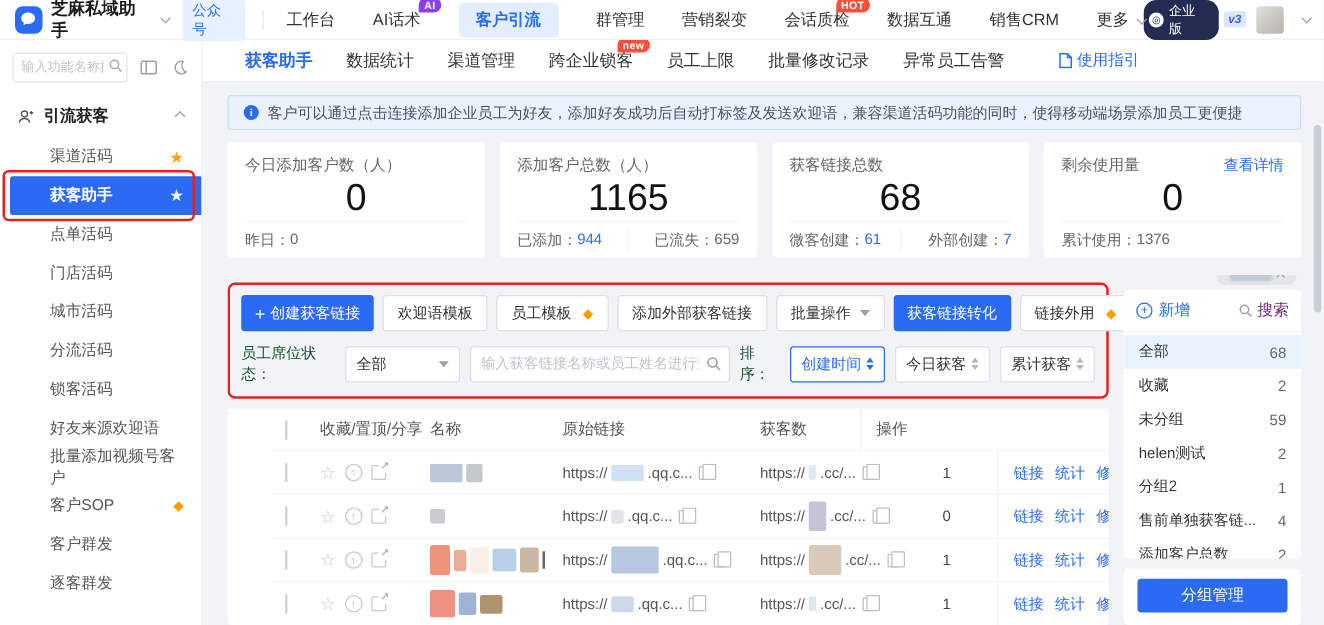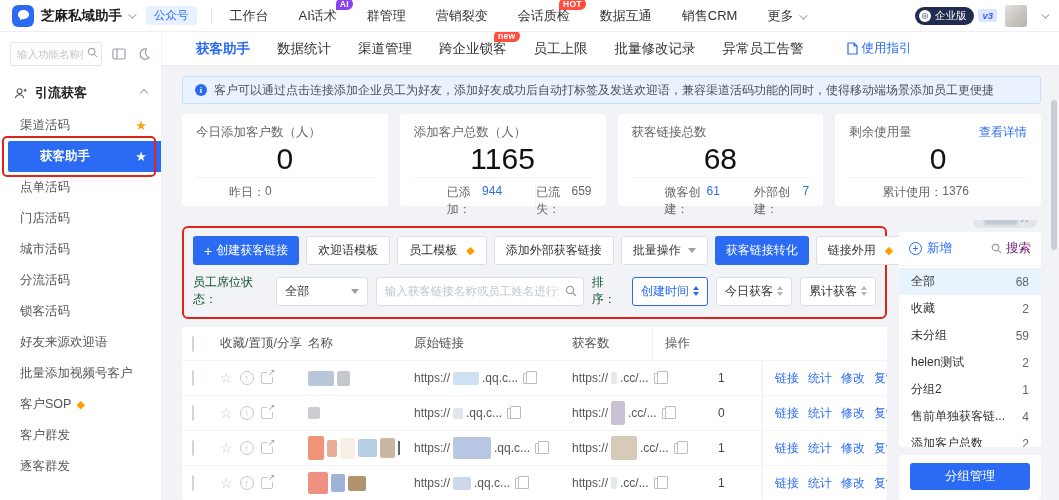--- a/index.html
+++ b/index.html
@@ -28,21 +28,21 @@
   
   .sidebar { position:absolute; top:32px; left:0; bottom:0; width:162px; background:#fff; border-right:1px solid #eef0f3; z-index:20; }
   .side-search-row { display:flex; align-items:center; gap:8px; padding:10px 8px 10px 10px; }
   .side-search { position:relative; width:94px; }
   .side-search input { width:100%; height:24px; border:1px solid #e2e5ea; border-radius:3px; font-size:10.5px; padding:0 18px 0 6px; color:#333; outline:none; font-family:inherit; }
   .side-search input::placeholder { color:#c0c4cb; }
   .side-search .mag { position:absolute; right:4px; top:5px; }
   .side-tool { display:flex; align-items:center; justify-content:center; width:18px; height:18px; cursor:pointer; }
   .group-hd { height:34px; display:flex; align-items:center; gap:8px; padding:0 14px; font-weight:bold; color:#222; }
   .chev-up-sm { width:6px; height:6px; border-right:1.4px solid #9aa0a8; border-bottom:1.4px solid #9aa0a8; transform:rotate(-135deg); margin-left:auto; }
-  .side-item { height:31px; display:flex; align-items:center; padding:0 14px 0 20px; font-size:12.5px; color:#555; cursor:pointer; }
+  .side-item { height:31px; display:flex; align-items:center; padding:0 14px 0 40px; font-size:12.5px; color:#555; cursor:pointer;justify-content:space-between; }
   .side-item .star { margin-left:auto; font-size:13px; color:#ffa116; }
   .side-item.active { background:#2b6bf3; color:#fff; font-weight:bold; margin:0 0 0 8px; border-radius:2px 0 0 2px; padding-left:32px; }
   .side-item.active .star { color:#fff; }
   .gem { color:#ff9c00; font-size:11px; margin-left:5px; }
   .annotation-box { position:absolute; left:2px; width:154px; top:104px; height:41px; border:2px solid #e0241b; border-radius:5px; pointer-events:none; z-index:25; }
 
   
   .main { position:absolute; top:32px; left:162px; right:0; bottom:0; display:flex; flex-direction:column; }
   .tabbar { height:34px; background:#fff; border-bottom:1px solid #e9ebee; display:flex; align-items:center; gap:27px; padding-left:34px; flex:none; }
   .tab { position:relative; font-size:13.5px; color:#333; cursor:pointer; white-space:nowrap; }
@@ -53,21 +53,21 @@
   .content { flex:1; padding:10px 18px 0 20px; display:flex; flex-direction:column; overflow:hidden; }
   .notice { height:28px; background:#e9f2fe; border:1px solid #c9def8; border-radius:3px; display:flex; align-items:center; gap:7px; padding:0 12px; font-size:12px; color:#4a5260; margin-bottom:10px; flex:none; }
   .info-dot { width:12px; height:12px; border-radius:50%; background:#2b6bf3; color:#fff; font-size:8.5px; font-weight:bold; display:flex; align-items:center; justify-content:center; flex:none; font-family:"Liberation Serif",serif; }
 
   .cards { display:grid; grid-template-columns:1fr 1fr 1fr 1fr; gap:12px; margin-bottom:14px; flex:none; }
   .card { background:#fff; border-radius:4px; padding:10px 14px 8px; height:92px; display:flex; flex-direction:column; }
   .card-top { display:flex; align-items:center; justify-content:space-between; font-size:12.5px; color:#666; }
   .card-link { color:#2b6bf3; font-size:12px; cursor:pointer; }
   .card-val { text-align:center; font-size:30px; color:#111; line-height:36px; font-weight:500; }
   .card-foot { border-top:1px solid #f2f3f5; margin-top:auto; padding-top:6px; display:flex; font-size:12px; color:#666; }
-  .card-foot .half { flex:1; display:flex;margin-left:33px; }
+  .card-foot .half { flex:1; display:flex; }
   .card-foot .half + .half { justify-content:flex-end; border-left:1px solid #f2f3f5; }
   .v-blue { color:#2b6bf3; }
 
   .cols { flex:1; display:flex; gap:12px; overflow:hidden; }
   .leftcol { flex:1; display:flex; flex-direction:column; margin-top:6px; min-width:0; }
   .redbox { border:2px solid #e0241b; border-radius:6px; padding:8px 9px 9px; flex:none; }
   .toolrow1 { display:flex; gap:7px; }
   .btn { height:29px; display:flex; align-items:center; gap:4px; padding:0 11px; border-radius:3px; font-size:12px; cursor:pointer; white-space:nowrap; }
   .btn-primary { background:#2b6bf3; color:#fff; }
   .btn-outline { background:#fff; border:1px solid #dcdfe4; color:#333; }
@@ -83,21 +83,21 @@
   .f-search .mag { position:absolute; right:7px; top:8px; }
   .sortbtn { height:29px; display:flex; align-items:center; gap:4px; padding:0 8px; background:#fff; border:1px solid #dcdfe4; border-radius:3px; font-size:12px; color:#333; cursor:pointer; white-space:nowrap; }
   .sortbtn.active { border-color:#2b6bf3; color:#2b6bf3; }
   .sort-carets { display:flex; flex-direction:column; gap:2px; }
   .tri-up { width:0; height:0; border-left:3.5px solid transparent; border-right:3.5px solid transparent; border-bottom:4px solid #b3b8c0; }
   .tri-dn { width:0; height:0; border-left:3.5px solid transparent; border-right:3.5px solid transparent; border-top:4px solid #b3b8c0; }
   .sortbtn.active .tri-up { border-bottom-color:#2b6bf3; }
   .sortbtn.active .tri-dn { border-top-color:#2b6bf3; }
 
   
-  .tablecard { background:#fff; border-radius:3px; margin-top:8px; flex:1; overflow:hidden; display:flex; flex-direction:column; }
+  .tablecard { background:#fff; border-radius:3px; margin-top:8px; flex:1; overflow:hidden; display:flex; flex-direction:column;padding-left:36px; }
   .trow { display:flex; align-items:center; padding:0 0 0 10px; }
   .thead { height:36px; font-size:12.5px; color:#555; }
   .tbody-row { height:38px; border-top:1px solid #f4f5f7; font-size:12px; color:#444; }
   .c-check { width:28px; flex:none; }
   .c-fav { width:88px; flex:none; display:flex; align-items:center; gap:7px; }
   .c-name { width:106px; flex:none; display:flex; align-items:center; gap:3px; overflow:hidden; }
   .c-orig { width:158px; flex:none; display:flex; align-items:center; gap:3px; overflow:hidden;text-align:center; }
   .c-lock { width:146px; flex:none; display:flex; align-items:center; gap:3px; overflow:hidden; }
   .c-count { width:44px; flex:none; }
   .c-act { flex:1; display:flex; align-items:center; gap:9px; border-left:1px solid #f0f1f4; padding-left:12px; height:100%; background:#fff; box-shadow:-3px 0 4px -3px rgba(0,0,0,.06); }
@@ -153,20 +153,21 @@
         <path d="M7 1C3.7 1 1 3.2 1 6c0 1.6.9 3 2.3 3.9L3 12l2.4-1.2c.5.1 1 .2 1.6.2 3.3 0 6-2.2 6-5S10.3 1 7 1z" fill="#fff"></path>
       </svg>
   </div>
   <span class="logo-name">芝麻私域助手</span>
   <span class="chev-down"></span>
   <span class="acct-chip">公众号</span>
   <span class="top-divider"></span>
   <div class="topnav">
     <span class="topnav-item"><span>工作台</span></span>
     <span class="topnav-item"><span>AI话术</span><span class="sup-badge ai">AI</span></span>
+    <span class="topnav-item active"><span>客户引流</span></span>
     <span class="topnav-item"><span>群管理</span></span>
     <span class="topnav-item"><span>营销裂变</span></span>
     <span class="topnav-item"><span>会话质检</span><span class="sup-badge hot">HOT</span></span>
     <span class="topnav-item"><span>数据互通</span></span>
     <span class="topnav-item"><span>销售CRM</span></span>
     <span class="topnav-item"><span>更多</span><span class="chev-down"></span></span>
   </div>
   <div class="topbar-right">
     <span class="edition-pill">
         <span class="edition-dot">◎</span>

